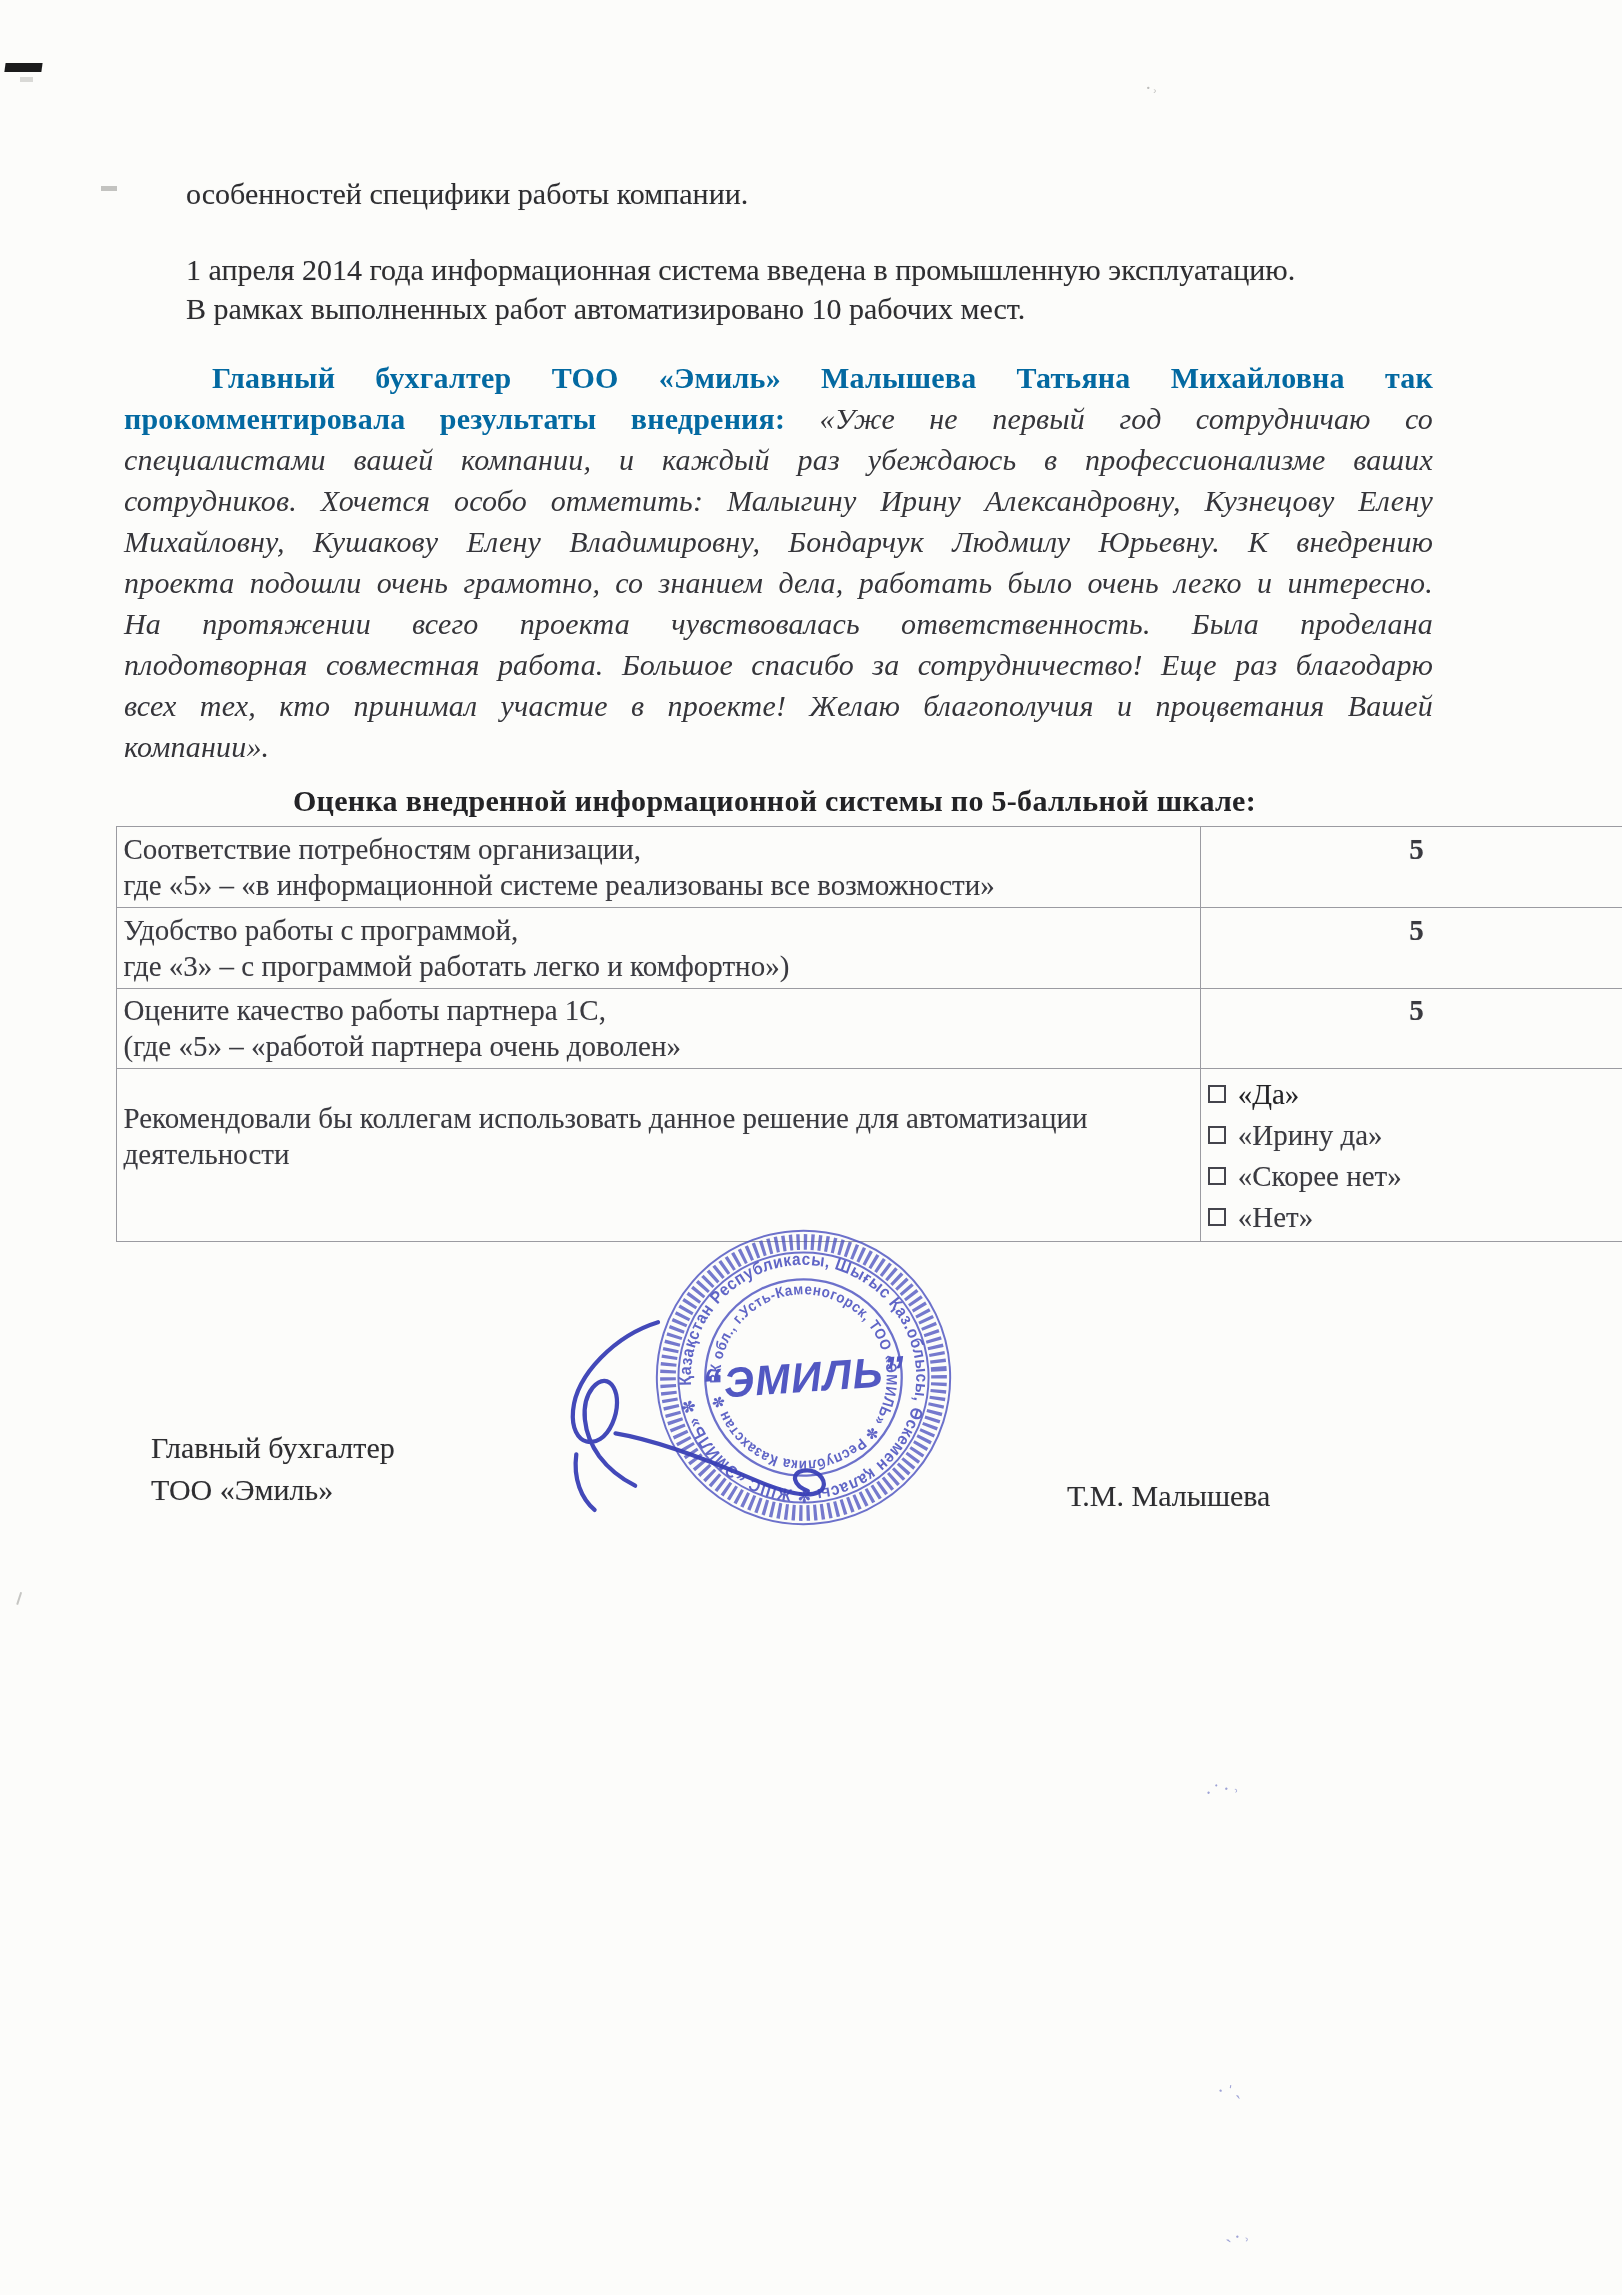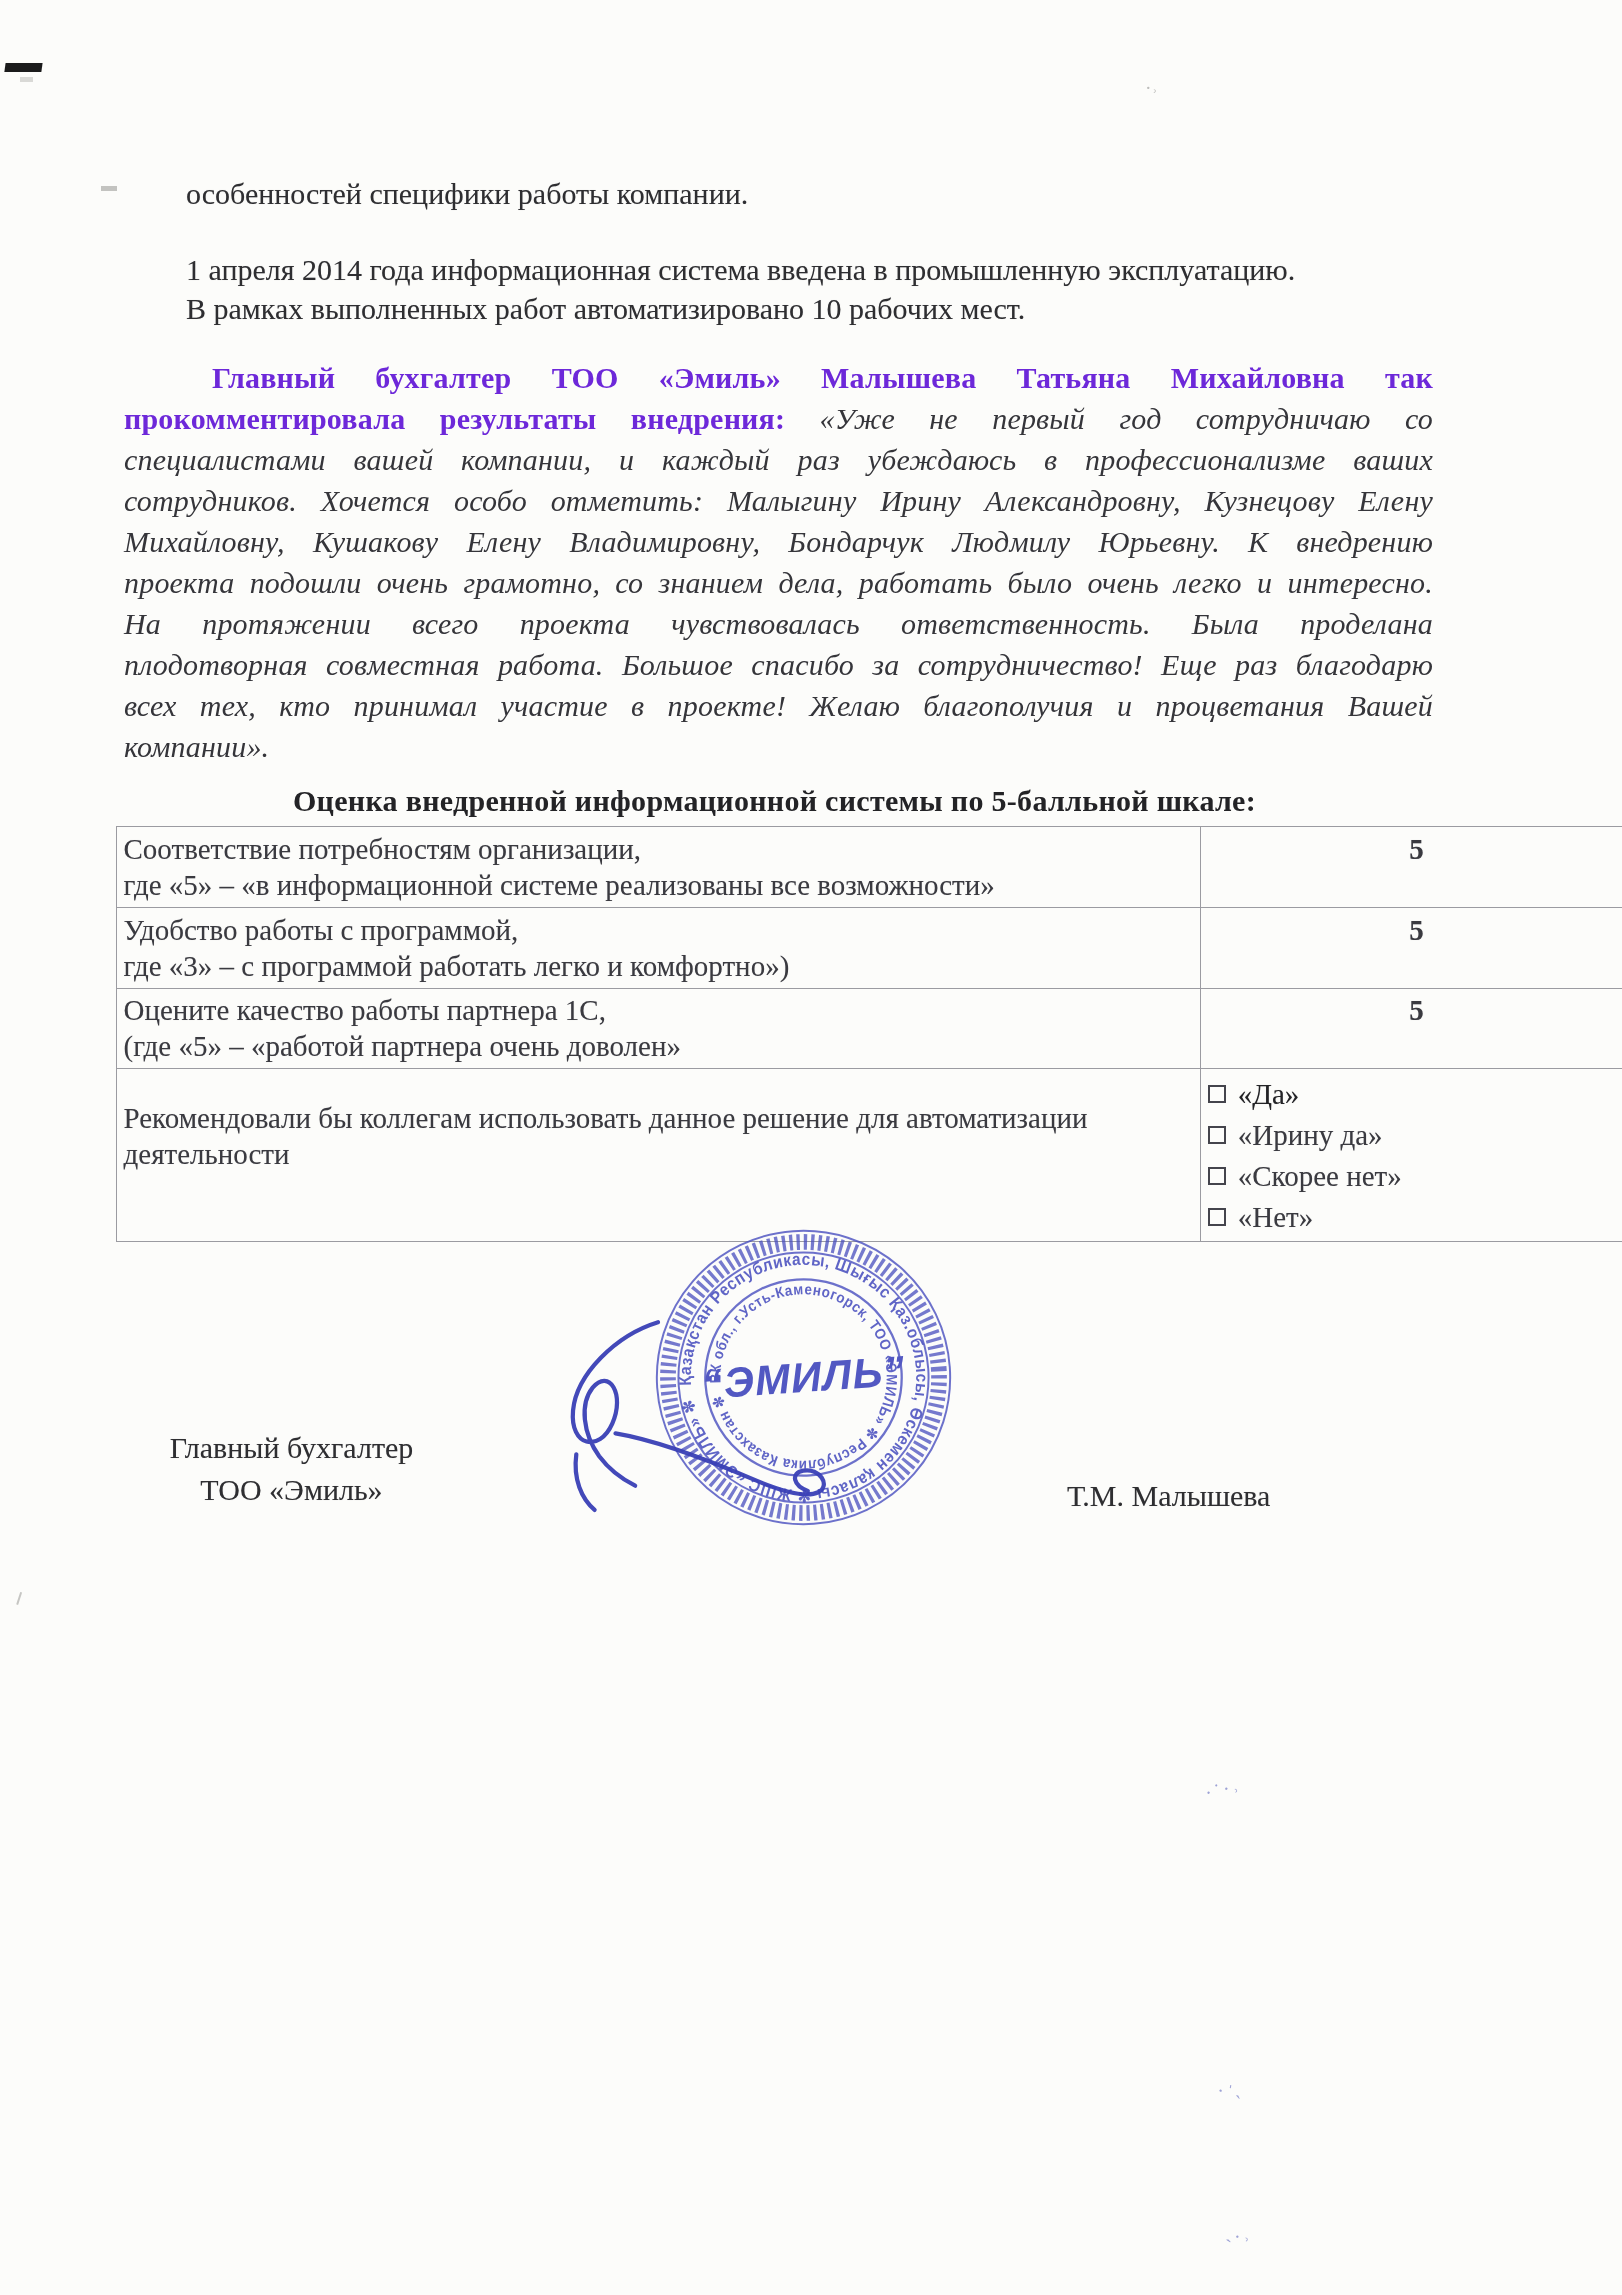--- a/index.html
+++ b/index.html
@@ -11,21 +11,21 @@
   }
   .abs{position:absolute;}
   .doc-text{font-size:30px;line-height:39px;text-shadow:0 0 0.7px rgba(70,70,75,.35);}
   .para-intro{left:186px;}
   .quote-para{
     left:124px;width:1309px;top:357px;
     text-align:justify;text-indent:88px;
     font-size:30px;line-height:41px;
     word-spacing:5.9px;letter-spacing:0.2px;
   }
-  .bold{font-weight:bold;color:#6d28d9;}
+  .bold{font-weight:bold;color:#0369a1;}
   .italic-quote{font-style:italic;color:#35353a;font-family:Liberation Serif, serif;}
   .section-heading{
     left:116px;width:1317px;top:784px;text-align:center;
     font-weight:bold;font-size:30px;letter-spacing:0.3px;color:#232326;
   }
   table.rating{
     position:absolute;left:116px;top:826px;width:1517px;
     border-collapse:collapse;table-layout:fixed;
   }
   table.rating td{
@@ -37,21 +37,21 @@
   table.rating tr.r1{height:73px;} table.rating tr.r2{height:73px;}
   table.rating tr.r3{height:74px;} table.rating tr.r4{height:169px;margin-left:23px;}
   td.score{text-align:center;vertical-align:middle;font-weight:bold;font-size:33px;color:#2c2c30;}
   .opt-line{display:flex;align-items:center;height:41px;}
   .chk{
     display:inline-block;width:14.4px;height:14.4px;flex:0 0 14.4px;
     border:2px solid #44444c;margin-right:11.8px;background:transparent;
   }
   .opt-label{font-size:29px;color:#3a3a40;}
   .opt-label.first{font-weight:normal;color:#232326;}
-  .sig-role{left:151px;top:1427px;width:281px;text-align:center;line-height:42px;}
+  .sig-role{left:151px;top:1427px;width:281px;text-align:left;line-height:42px;}
   .sig-name{left:1067px;top:1476px;}
   
   .artifact{position:absolute;}
   .dash-black{left:5.2px;top:63px;width:37px;height:8.5px;background:#1b1b1b;transform:skewX(-8deg);}
   .dash-gray1{left:19.6px;top:77px;width:13px;height:5.2px;background:#d9d9d6;}
   .dash-gray2{left:101px;top:186px;width:15.7px;height:4.6px;background:#c3c3c0;}
   .speck-gray{left:1145px;top:84px;width:17px;height:7.9px;color:#bdbdbb;font-size:19.6px;line-height:7.9px;}
   .speck-apo{left:18.3px;top:1593px;width:6.5px;height:13px;border-left:2.6px solid #c6c6c3;transform:rotate(18deg);}
   .speck-blue{color:#7e85c9;opacity:.75;font-size:19.6px;letter-spacing:2.6px;}
   .sb1{left:1205px;top:1779px;transform:rotate(-12deg);}

